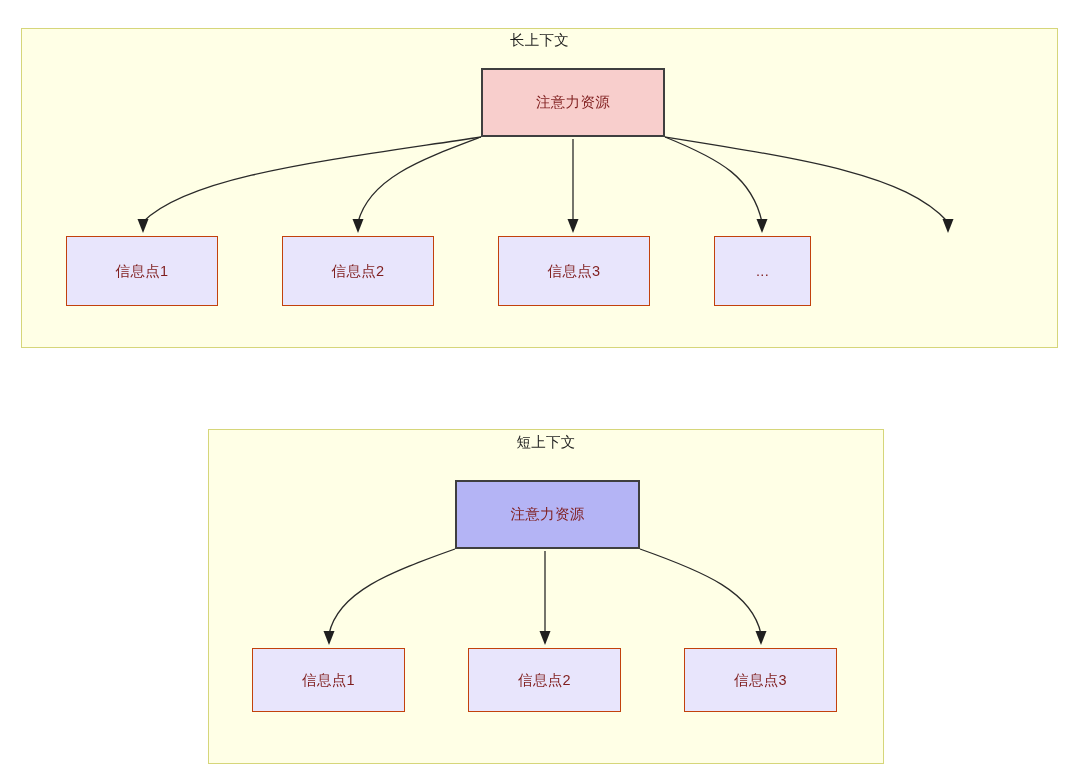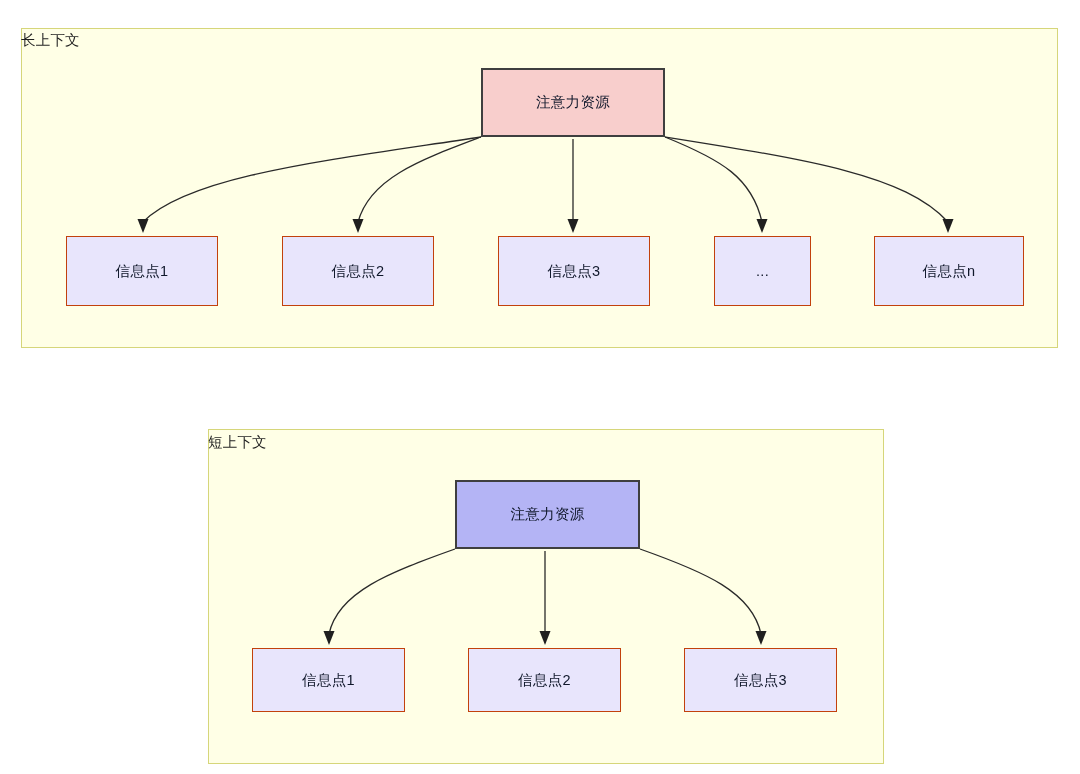--- a/index.html
+++ b/index.html
@@ -25,34 +25,35 @@
   .group-box {
     position: absolute;
     box-sizing: border-box;
     background: #ffffe6;
     border: 1px solid #d6d67a;
   }
   .group-title {
     position: absolute;
     left: 0;
     right: 0;
+    text-align: center;
     font-size: 14.5px;
     color: #1f1f1f;
     line-height: 1.2;
     white-space: nowrap;
     letter-spacing: 0.2px;
   }
   .node {
     position: absolute;
     box-sizing: border-box;
     display: flex;
     align-items: center;
     justify-content: center;
     font-size: 14.5px;
-    color: #0f172a;
+    color: #7f1d1d;
     letter-spacing: 0.3px;
     white-space: nowrap;
   }
   .node-attention-long {
     background: #f8cecc;
     border: 2px solid #3f3f3f;
   }
   .node-attention-short {
     background: #b4b4f5;
     border: 2px solid #3f3f3f;
@@ -111,21 +112,20 @@
   <div class="node node-attention-long" style="left:481px; top:68px; width:184px; height:69px;">注意力资源</div>
 
   <div class="node node-info" style="left:66px; top:236px; width:152px; height:70px;">信息点1</div>
 
   <div class="node node-info" style="left:282px; top:236px; width:152px; height:70px;">信息点2</div>
 
   <div class="node node-info" style="left:498px; top:236px; width:152px; height:70px;">信息点3</div>
 
   <div class="node node-info" style="left:714px; top:236px; width:97px; height:70px;">...</div>
 
-  <div class="node node-info" style="left:874px; top:236px; width:150px; height:70px;">信息点n</div>
 
   <div class="group-box" style="left:208px; top:429px; width:676px; height:335px;">
   </div>
 
   <div class="group-title" style="left:208px; width:676px; top:434px;">短上下文</div>
 
   <svg class="edge-layer" viewBox="0 0 1080 774" width="1080" height="774" style="left:0; top:0;">
 
     <path class="edge-path" d="M 455,549 C 390,572 338,592 329,634"></path>
     <polygon class="edge-head" points="329,645 323.5,631 334.5,631"></polygon>

